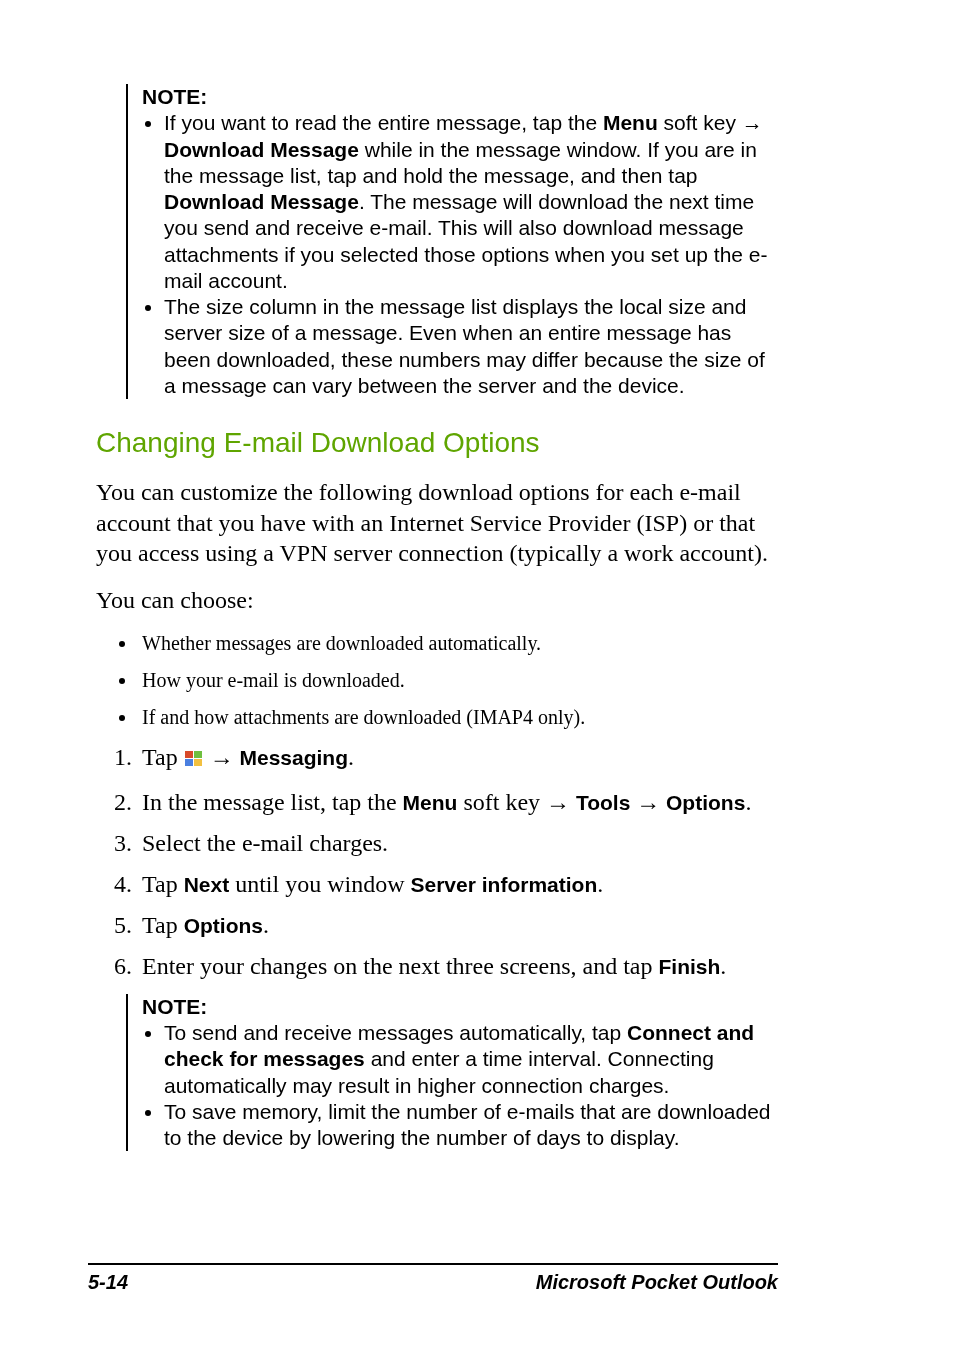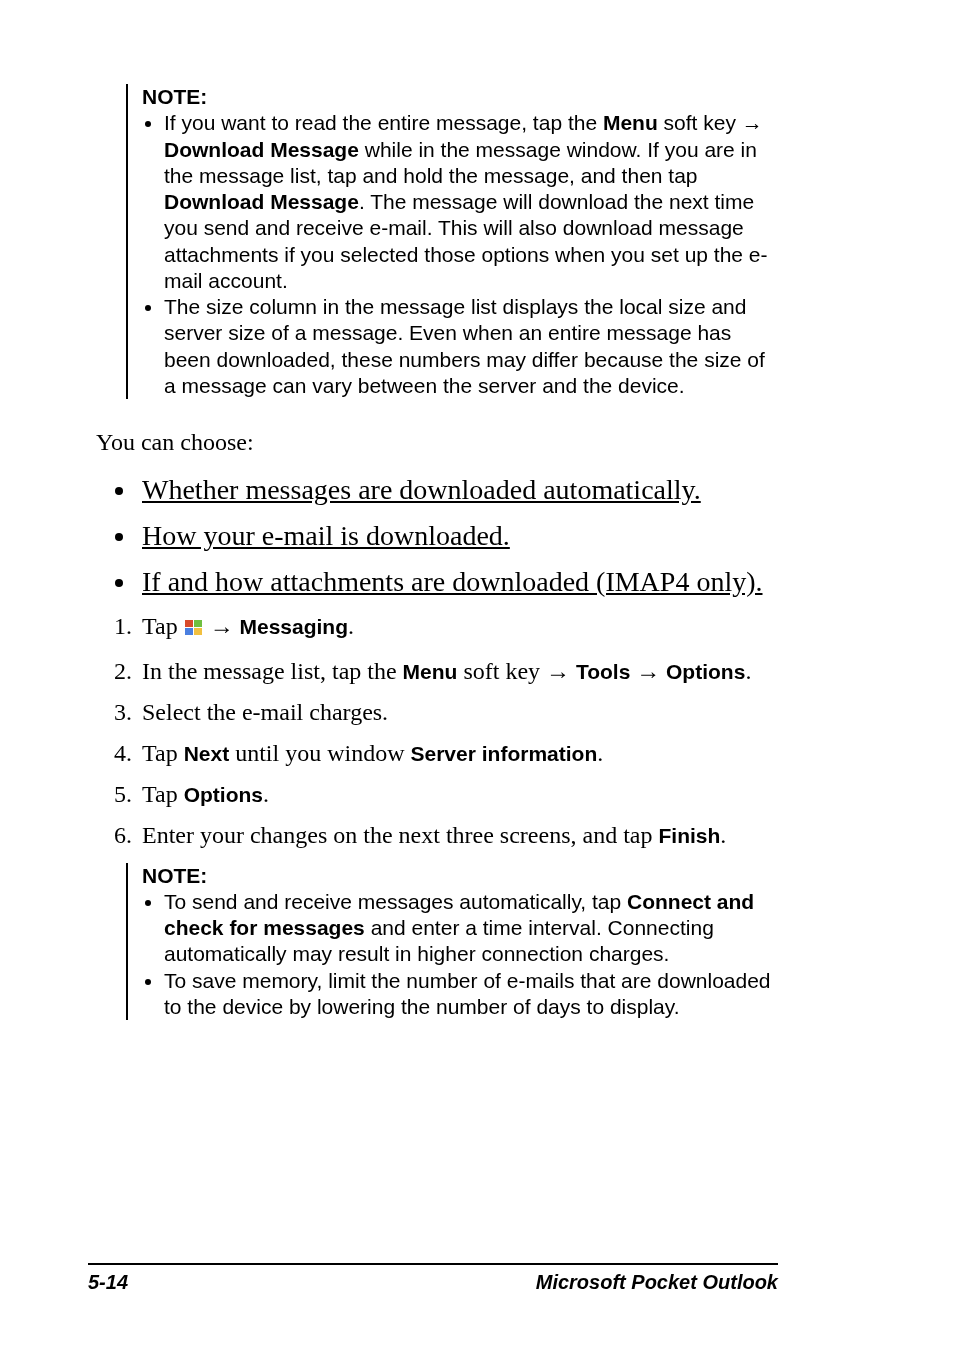--- a/index.html
+++ b/index.html
@@ -49,22 +49,21 @@
   }
   .para {
     font-size: 24px;
     line-height: 1.28;
     margin-bottom: 16px;
   }
   ul.body-list {
     margin: 0 0 14px 0;
     padding-left: 42px;
     list-style: disc;
-    font-size: 28px;
-    text-decoration: underline;
+    font-size: 20px;
   }
   ul.body-list li {
     margin-bottom: 14px;
     padding-left: 4px;
   }
   ol.steps {
     margin: 0 0 8px 0;
     padding-left: 42px;
     font-size: 24px;
     list-style: decimal;
@@ -116,21 +115,23 @@
     <ul>
       <li>
         <span>If you want to read the entire message, tap the </span><span class="bold-sans">Menu</span><span> soft key </span><span class="arrow">→</span><span> </span><span class="bold-sans">Download Message</span><span> while in the message window. If you are in the message list, tap and hold the message, and then tap </span><span class="bold-sans">Download Message</span><span>. The message will download the next time you send and receive e-mail. This will also download message attachments if you selected those options when you set up the e-mail account.</span>
       </li>
       <li>
         <span>The size column in the message list displays the local size and server size of a message. Even when an entire message has been downloaded, these numbers may differ because the size of a message can vary between the server and the device.</span>
       </li>
     </ul>
   </div>
 
+  <div class="h2">Changing E-mail Download Options</div>
 
+  <div class="para">You can customize the following download options for each e-mail account that you have with an Internet Service Provider (ISP) or that you access using a VPN server connection (typically a work account).</div>
   <div class="para">You can choose:</div>
 
   <ul class="body-list">
     <li>Whether messages are downloaded automatically.</li>
     <li>How your e-mail is downloaded.</li>
     <li>If and how attachments are downloaded (IMAP4 only).</li>
   </ul>
 
   <ol class="steps">
     <li>

